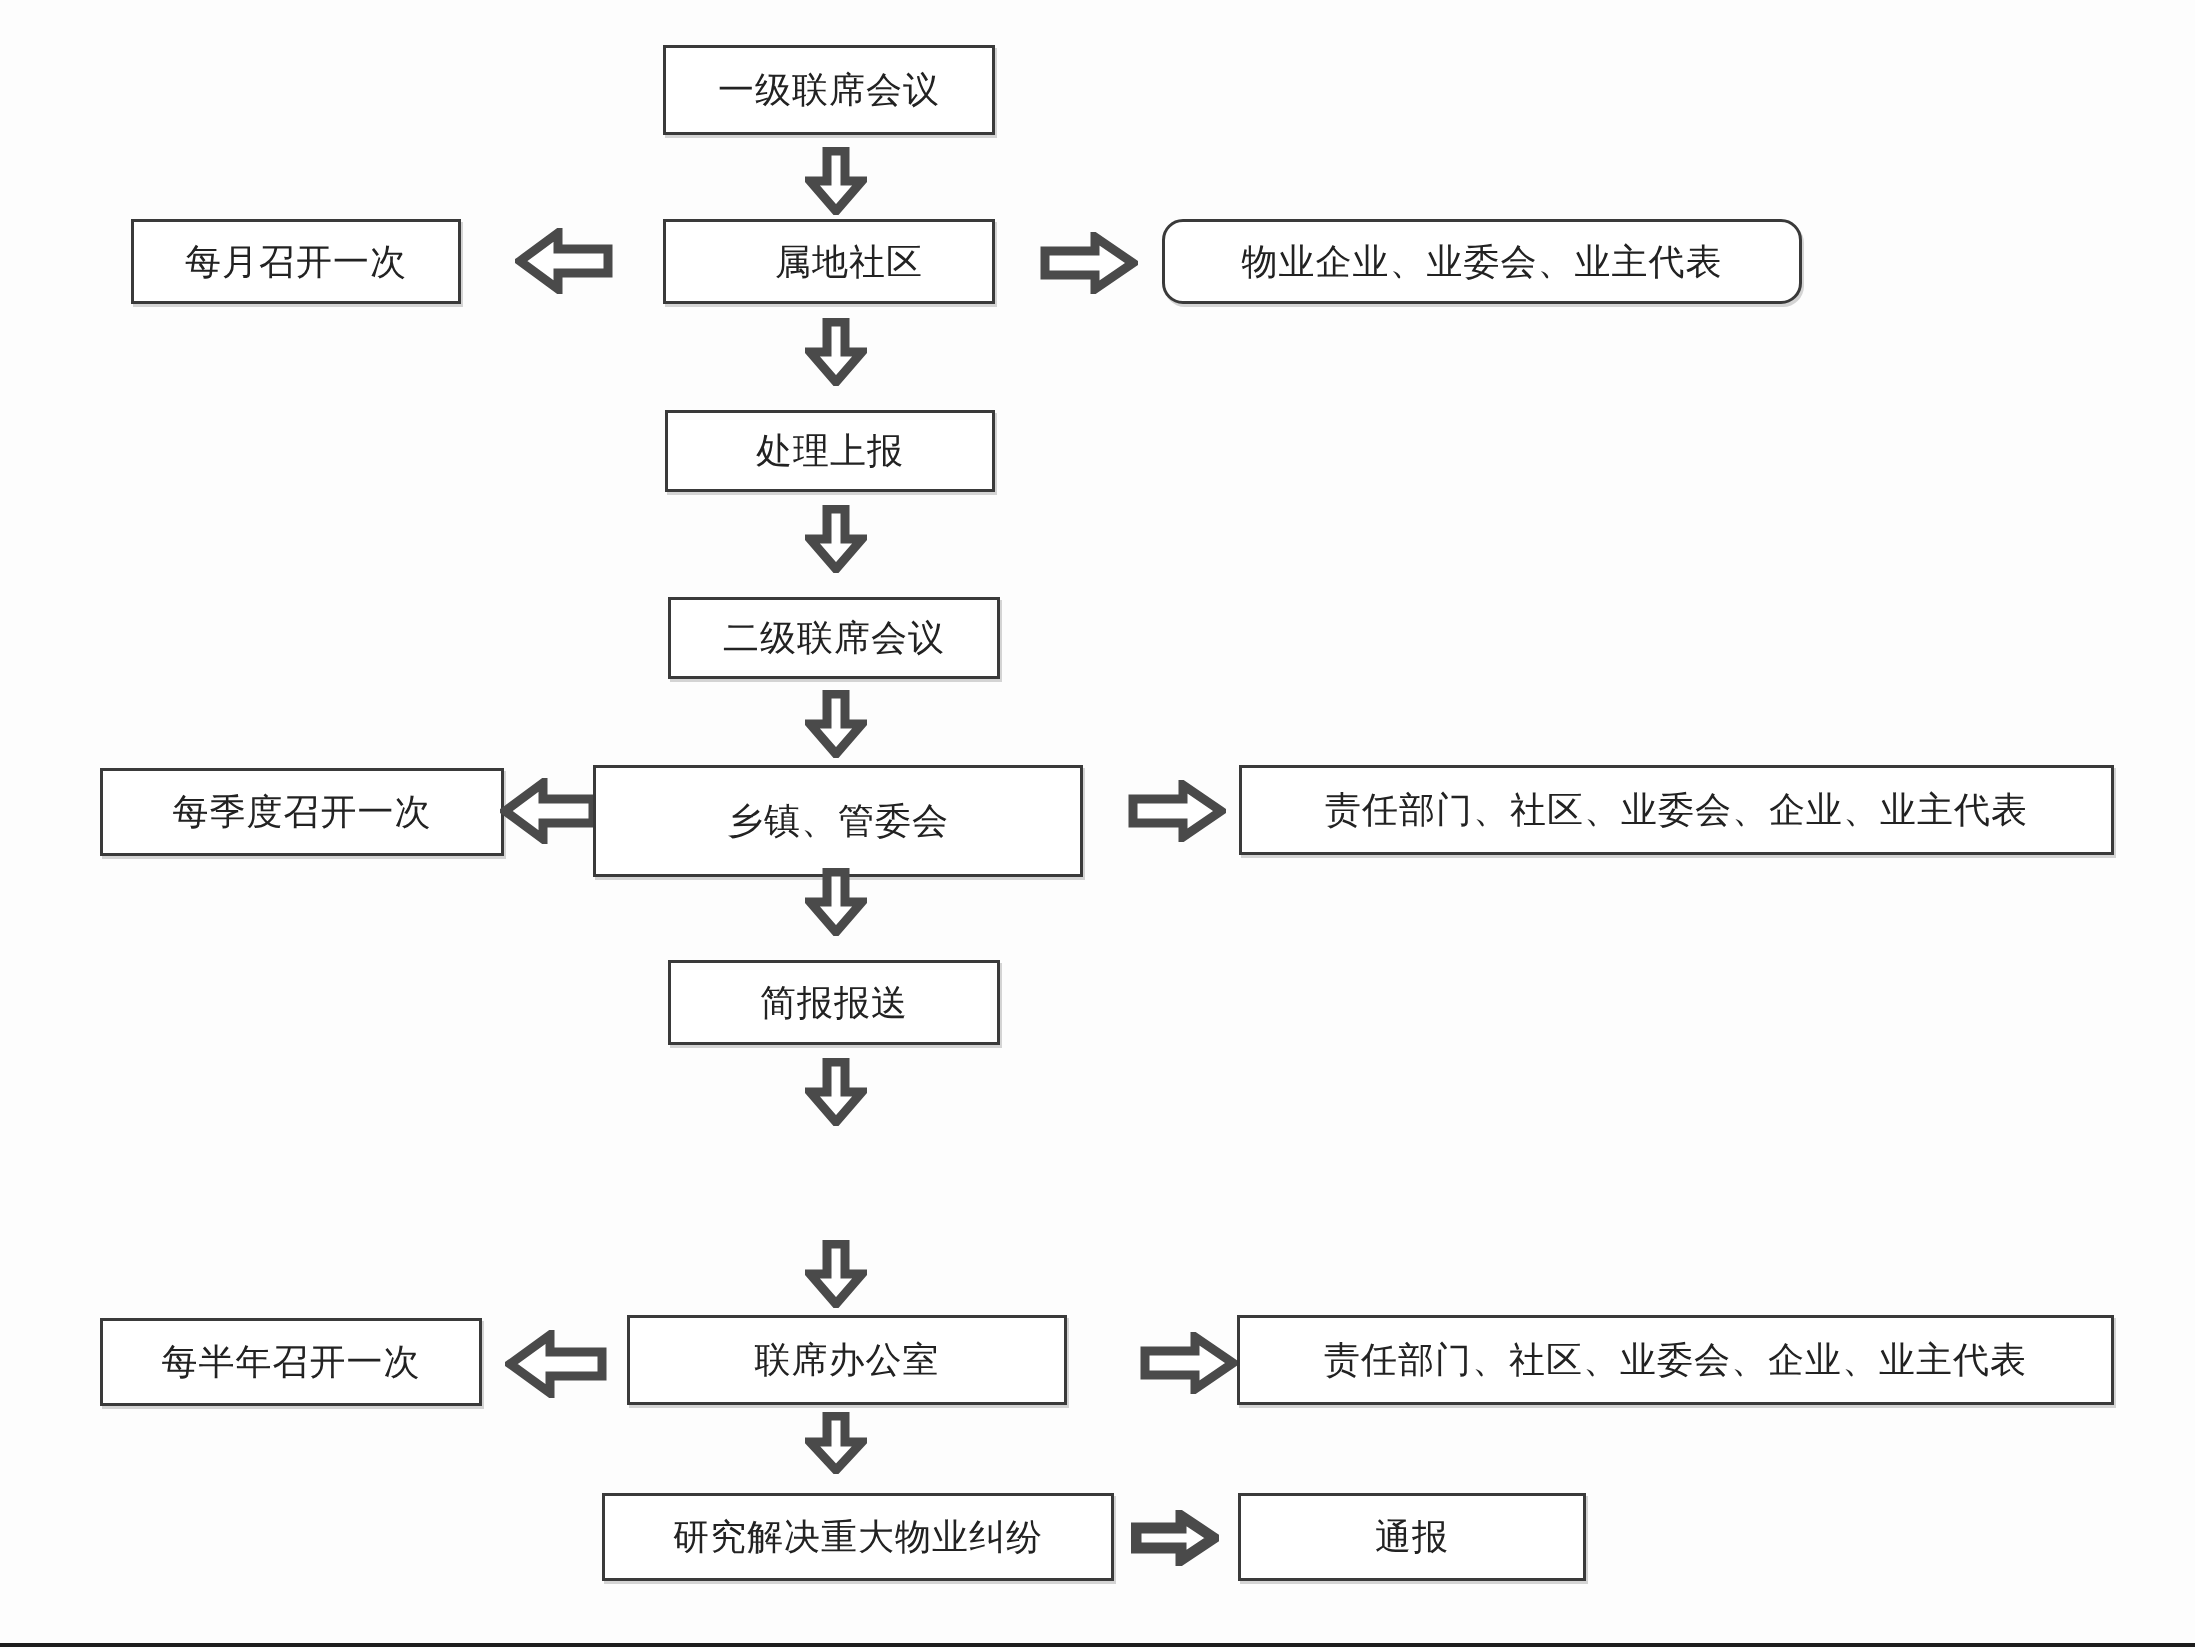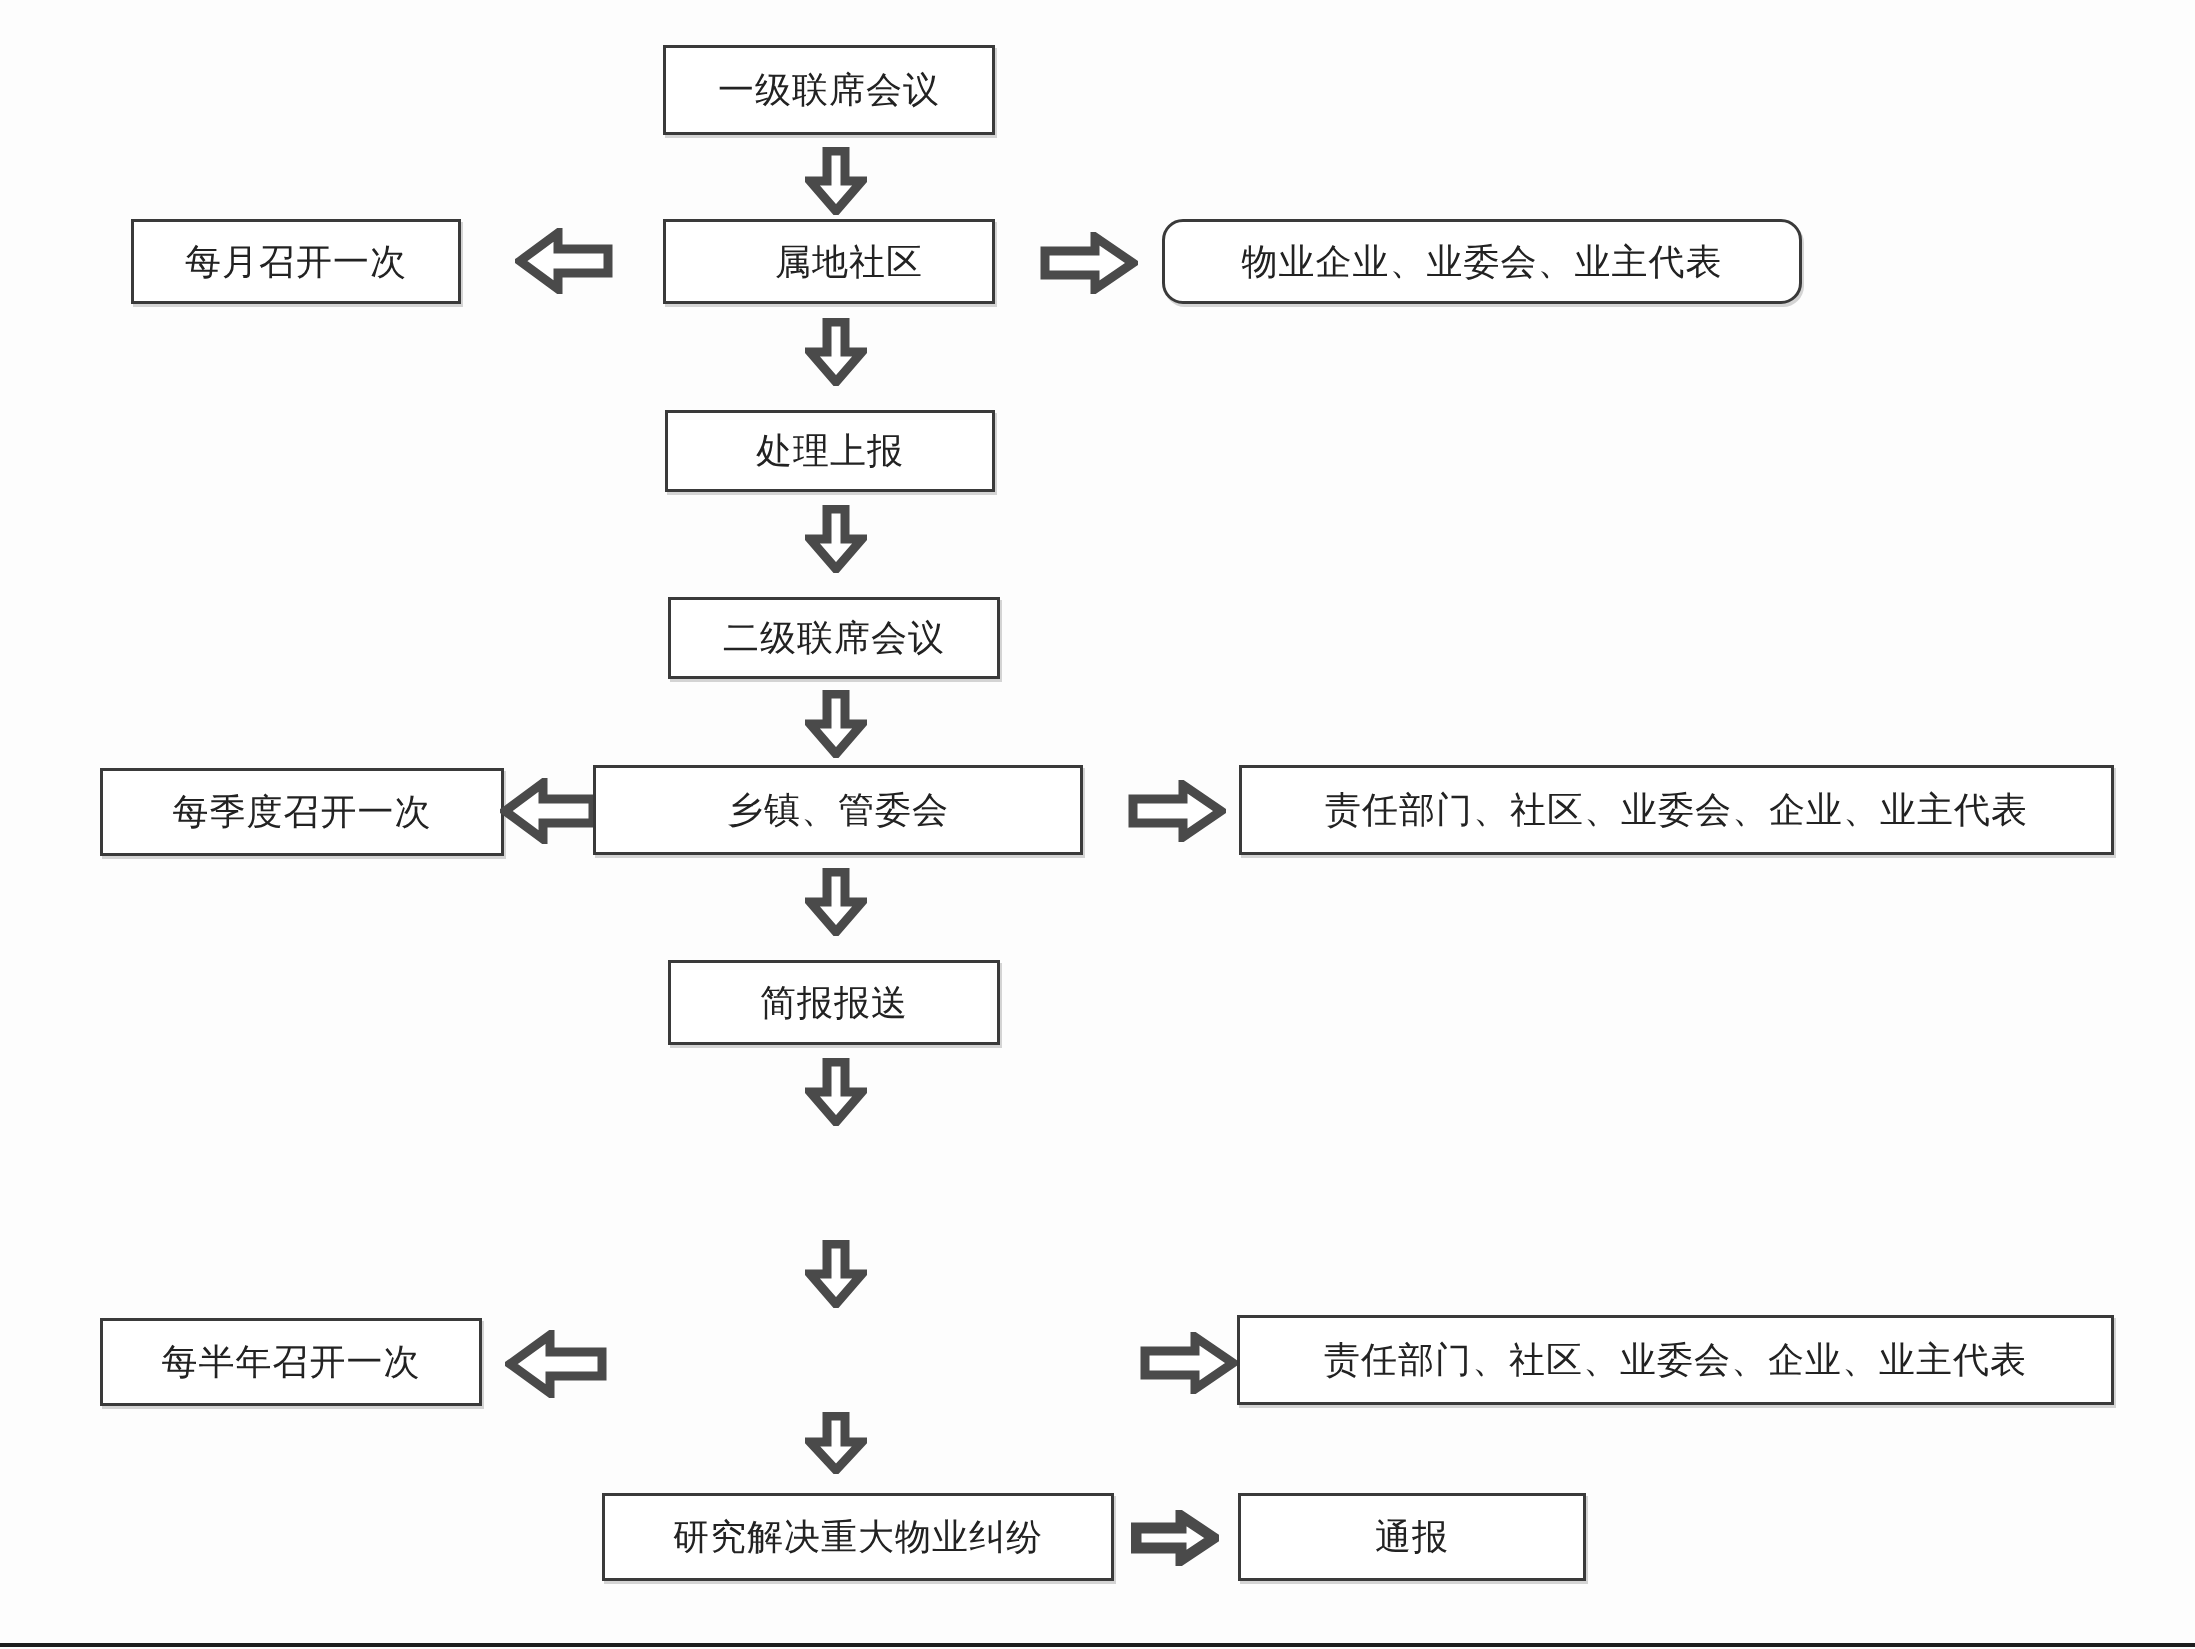--- a/index.html
+++ b/index.html
@@ -130,21 +130,21 @@
   <div class="box" style="left:100px; top:768px; width:404px; height:88px;">
     <span class="txt">每季度召开一次</span>
   </div>
 
   <div class="arrow" style="left:500px; top:778px; width:98px; height:66px;">
     <svg viewBox="0 0 98 66" preserveAspectRatio="none">
       <polygon points="5,33 43,5 43,21 93,21 93,45 43,45 43,61"></polygon>
     </svg>
   </div>
 
-  <div class="box" style="left:593px; top:765px; width:490px; height:90px;">
+  <div class="box" style="left:593px; top:765px; width:490px; height:112px;">
     <span class="txt">乡镇、管委会</span>
   </div>
 
   <div class="arrow" style="left:1128px; top:780px; width:98px; height:62px;">
     <svg viewBox="0 0 98 62" preserveAspectRatio="none">
       <polygon points="93,31 55,5 55,19 5,19 5,43 55,43 55,57"></polygon>
     </svg>
   </div>
 
   <div class="box" style="left:1239px; top:765px; width:875px; height:90px;">
@@ -177,20 +177,23 @@
   <div class="box" style="left:100px; top:1318px; width:382px; height:88px;">
     <span class="txt">每半年召开一次</span>
   </div>
 
   <div class="arrow" style="left:505px; top:1330px; width:102px; height:68px;">
     <svg viewBox="0 0 102 68" preserveAspectRatio="none">
       <polygon points="5,34 45,5 45,22 97,22 97,46 45,46 45,63"></polygon>
     </svg>
   </div>
 
+  <div class="box" style="left:627px; top:1315px; width:440px; height:90px;">
+    <span class="txt">联席办公室</span>
+  </div>
 
   <div class="arrow" style="left:1140px; top:1332px; width:98px; height:62px;">
     <svg viewBox="0 0 98 62" preserveAspectRatio="none">
       <polygon points="93,31 55,5 55,19 5,19 5,43 55,43 55,57"></polygon>
     </svg>
   </div>
 
   <div class="box" style="left:1237px; top:1315px; width:877px; height:90px;">
     <span class="txt">责任部门、社区、业委会、企业、业主代表</span>
   </div>

